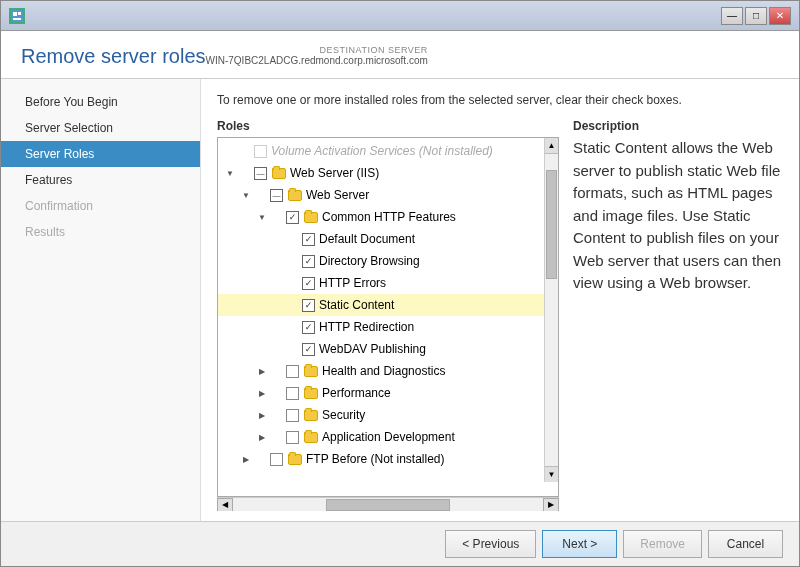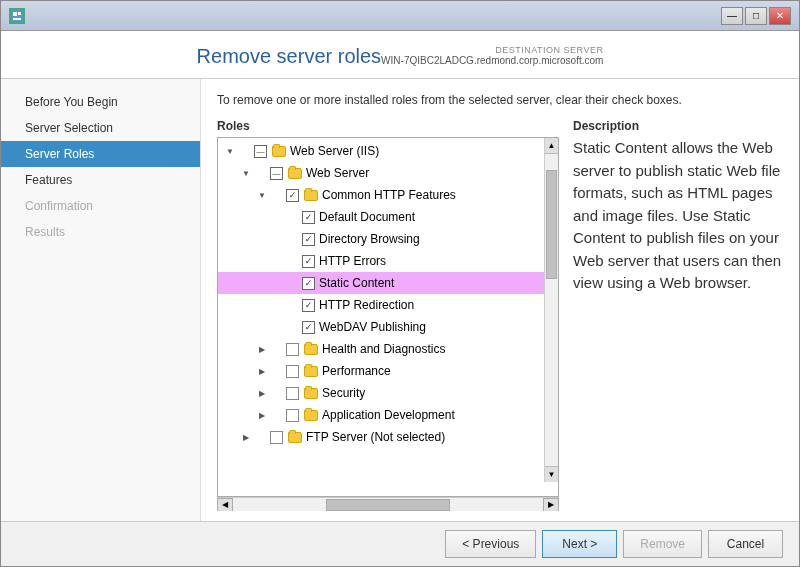--- a/index.html
+++ b/index.html
@@ -63,21 +63,21 @@
       font-size: 10px;
       cursor: pointer;
     }
     .win-btn.close { background: linear-gradient(to bottom, #e88, #c44); color: white; }
 
     .header-section {
       background: #fff;
       padding: 14px 20px 10px 20px;
       border-bottom: 1px solid #ccc;
       display: flex;
-      justify-content: center;
+      justify-content: flex-start;
       align-items: flex-start;
       flex-shrink: 0;
     }
     .header-title {
       font-size: 20px;
       color: #2a5fa0;
       font-weight: 300;
     }
     .dest-server {
       text-align: right;
@@ -179,21 +179,21 @@
       font-size: 12px;
     }
     .tree-item {
       display: flex;
       align-items: center;
       height: 22px;
       padding-right: 8px;
       cursor: default;
     }
     .tree-item.selected {
-      background: #f0abfc;
+      background: #fef9c3;
     }
     .expander {
       width: 16px;
       height: 16px;
       display: inline-flex;
       align-items: center;
       justify-content: center;
       font-size: 8px;
       color: #555;
       cursor: pointer;
@@ -369,20 +369,26 @@
 
     <div class="content-area">
       <div class="content-desc">To remove one or more installed roles from the selected server, clear their check boxes.</div>
       <div class="content-body">
 
         <div class="roles-panel">
           <div class="panel-header">Roles</div>
           <div class="tree-container">
             <div class="tree">
 
+              <div class="tree-item indent1" style="color:#aaa; font-style:italic;">
+                <span class="expander-spacer"></span>
+                <span class="expander-spacer"></span>
+                <span class="checkbox" style="border-color:#ccc;"></span>
+                <span>Volume Activation Services (Not installed)</span>
+              </div>
 
               <div class="tree-item indent1">
                 <span class="expander">▼</span>
                 <span class="expander-spacer"></span>
                 <span class="checkbox partial"></span>
                 <span class="item-icon">
                     <div class="folder-icon"></div>
                   </span>
                 <span>Web Server (IIS)</span>
               </div>
@@ -489,21 +495,21 @@
                 <span>Application Development</span>
               </div>
 
               <div class="tree-item indent2">
                 <span class="expander">▶</span>
                 <span class="expander-spacer"></span>
                 <span class="checkbox" style="border-color:#888;"></span>
                 <span class="item-icon">
                     <div class="folder-icon"></div>
                   </span>
-                <span>FTP Server (Not selected)</span>
+                <span>FTP Before (Not installed)</span>
               </div>
 
             </div>
 
             <div style="position:absolute; right:0; top:0; bottom:14px; width:14px; background:#f0f0f0; border-left:1px solid #ccc; display:flex; flex-direction:column; align-items:center;">
               <div style="width:14px; height:16px; background:#e0e0e0; border-bottom:1px solid #bbb; display:flex;align-items:center;justify-content:center;font-size:8px;">▲</div>
               <div style="flex:1; position:relative; width:100%;">
                 <div style="position:absolute;top:5%;left:1px;right:1px;height:35%;background:#c0c0c0;border:1px solid #aaa;"></div>
               </div>
               <div style="width:14px; height:16px; background:#e0e0e0; border-top:1px solid #bbb; display:flex;align-items:center;justify-content:center;font-size:8px;">▼</div>

